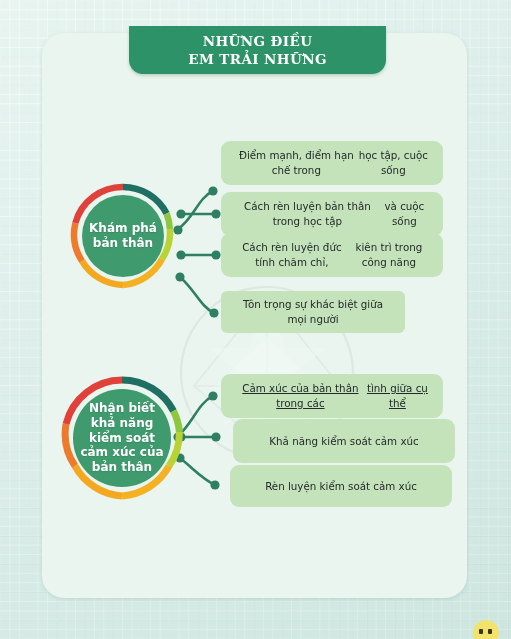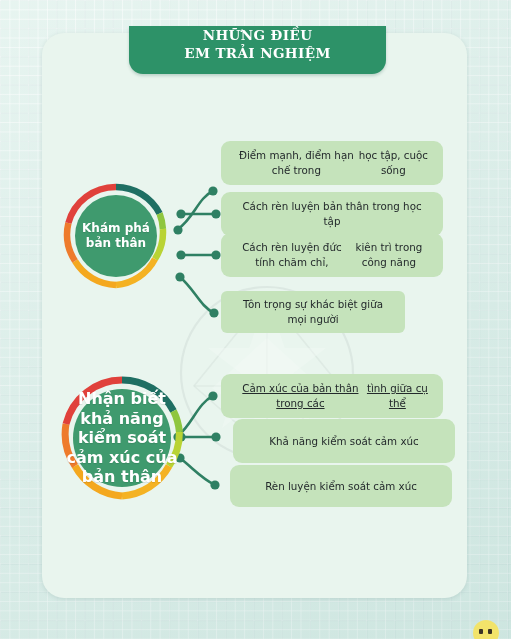--- a/index.html
+++ b/index.html
@@ -52,21 +52,21 @@
   }
 
   
   #title-banner{
     position:absolute;
     left:129px;top:26px;
     width:257px;height:48px;
     background:#2d9268;
     border-radius:0 0 14px 14px;
     box-shadow:0 2px 3px rgba(60,110,95,.25);
-    display:flex;justify-content:center;
+    display:flex;align-items:center;justify-content:center;
     z-index:6;
   }
   #title-banner .t{
     font-family:"DejaVu Serif","Liberation Serif",serif;
     font-weight:bold;
     color:#ffffff;
     font-size:13.5px;
     line-height:1.35;
     text-align:center;
     letter-spacing:.4px;
@@ -80,24 +80,24 @@
   .node-circle .label{
     position:absolute;inset:0;
     display:flex;align-items:center;justify-content:center;
     text-align:center;
     color:#ffffff;
     font-weight:bold;
     line-height:1.22;
     text-shadow:0 1px 1px rgba(0,0,0,.10);
     pointer-events:none;
   }
-  #node-1{left:63px;top:183px;width:106px;height:106px;}
+  #node-1{left:70px;top:183px;width:106px;height:106px;}
   #node-1 .label{font-size:12px;}
   #node-2{left:60px;top:376px;width:124px;height:124px;}
-  #node-2 .label{font-size:16px;}
+  #node-2 .label{font-size:12px;}
 
   
   .item-box{
     position:absolute;
     background:#c5e3bb;
     border-radius:9px;
     display:flex;align-items:center;justify-content:center;
     text-align:center;
     color:#23292b;
     font-size:10.3px;
@@ -135,21 +135,21 @@
     <path d="M22 108 L168 108" stroke="#c3cfca" stroke-width="1.4" opacity=".5" fill="none"></path>
     <path d="M95 18 L140 150 L36 70 L154 70 L50 150 Z" fill="#ffffff" opacity=".40"></path>
     <path d="M95 60 L150 110 L95 150 L40 110 Z" fill="#ffffff" opacity=".30"></path>
   </svg>
 
 </div>
 
 <div id="title-banner">
   <div class="t">
     <div>NHỮNG ĐIỀU</div>
-    <div>EM TRẢI NGHIỆM</div>
+    <div>EM TRẢI NHỮNG</div>
   </div>
 </div>
 
 <svg id="connectors" viewBox="0 0 511 639">
   <g stroke="#2f8063" stroke-width="2.6" fill="none" stroke-linecap="round">
     <path d="M178 229 C194 218, 198 198, 213 191"></path>
     <path d="M181 214 L216 214"></path>
     <path d="M181 255 L216 255"></path>
     <path d="M180 277 C195 290, 200 306, 214 313"></path>
 
@@ -220,20 +220,21 @@
     </div>
   </div>
 </div>
 
 <div class="item-box" style="left:221px;top:141px;width:222px;height:44px;">
     <div>Điểm mạnh, điểm hạn chế trong</div>
     <div>học tập, cuộc sống</div>
   </div>
 <div class="item-box" style="left:221px;top:192px;width:222px;height:44px;">
     <div>Cách rèn luyện bản thân trong học tập</div>
+    <div>và cuộc sống</div>
   </div>
 <div class="item-box" style="left:221px;top:233px;width:222px;height:44px;">
     <div>Cách rèn luyện đức tính chăm chỉ,</div>
     <div>kiên trì trong công năng</div>
   </div>
 <div class="item-box" style="left:221px;top:291px;width:184px;height:42px;border-radius:6px;">Tôn trọng sự khác biệt giữa mọi người</div>
 
 <div class="item-box" style="left:221px;top:374px;width:222px;height:44px;text-decoration:underline;">
     <div>Cảm xúc của bản thân trong các</div>
     <div>tình giữa cụ thể</div>

